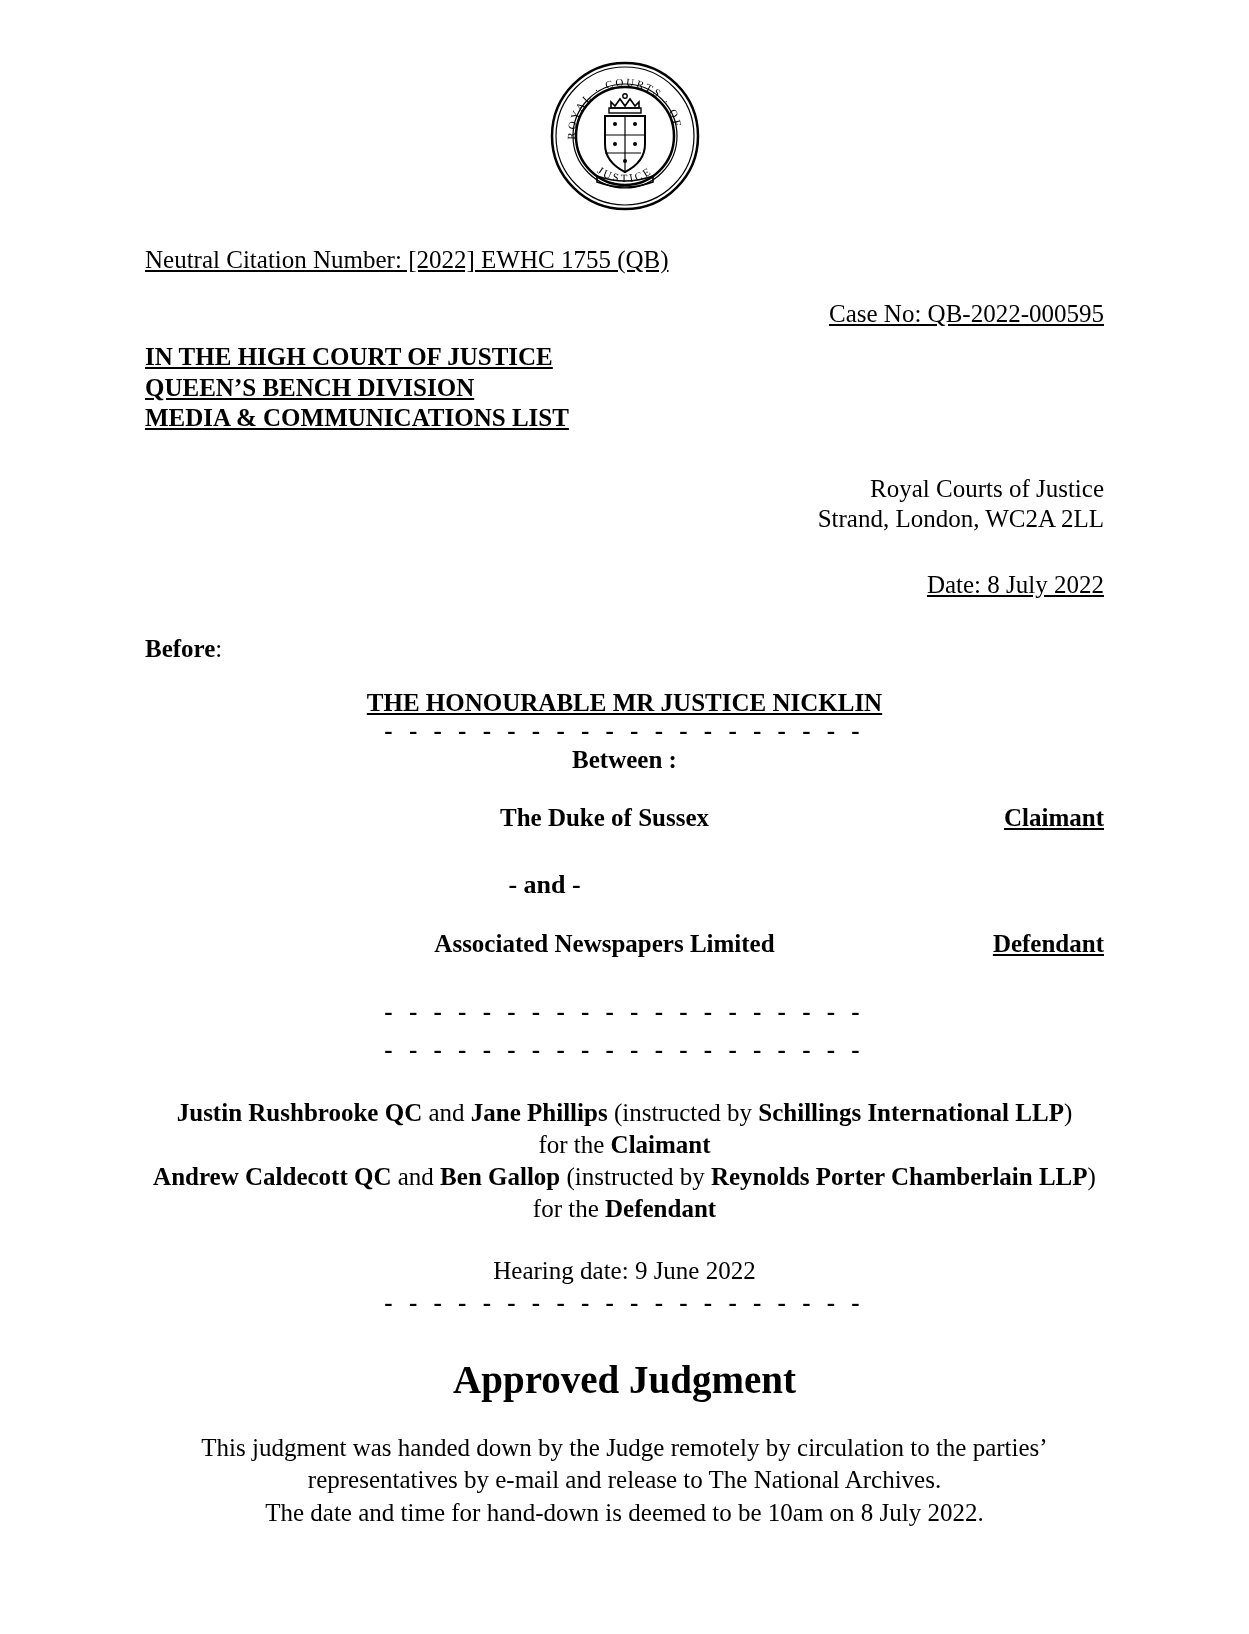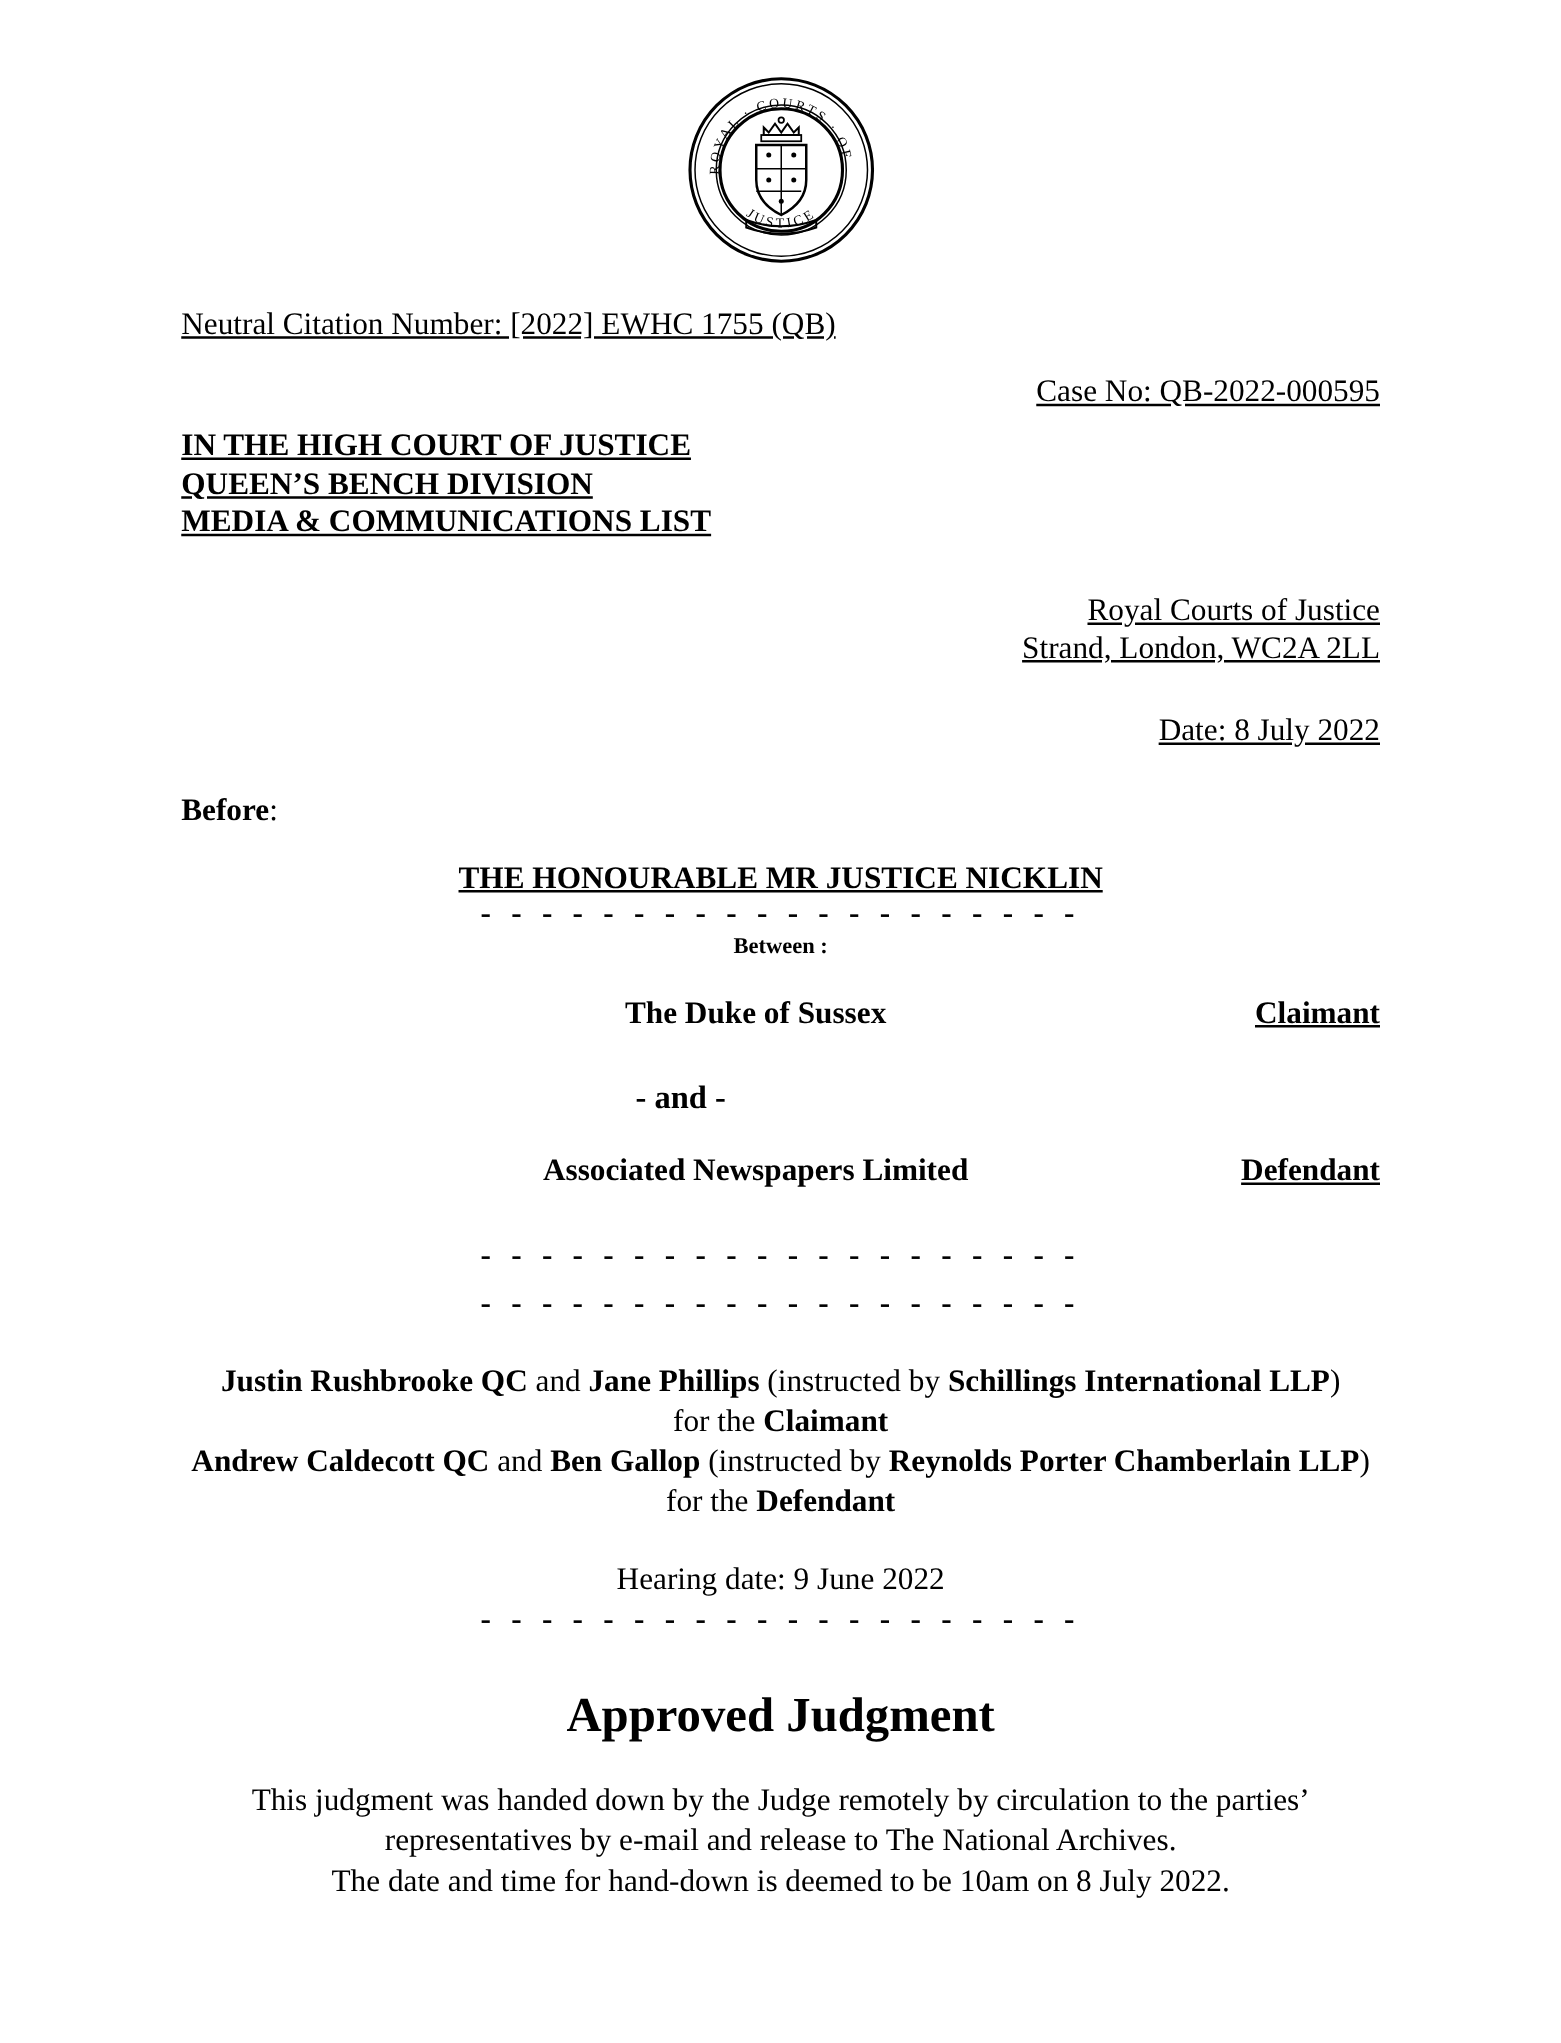--- a/index.html
+++ b/index.html
@@ -57,21 +57,21 @@
     line-height: 1.22;
   }
   .court-block div { text-decoration: underline; width: max-content; }
 
   .rcj {
     margin-top: 40px;
     text-align: right;
     font-size: 25px;
     line-height: 1.22;
   }
-  .rcj div { text-decoration: underline; display: inline-block; text-align: right; }
+  .rcj div { display: inline-block; text-align: right; }
 
   .date-line {
     margin-top: 36px;
     text-align: right;
     font-size: 25px;
   }
   .date-line span { text-decoration: underline; }
 
   .before {
     margin-top: 36px;
@@ -91,21 +91,21 @@
   .dashes {
     text-align: center;
     font-size: 25px;
     letter-spacing: 5px;
     font-weight: bold;
     line-height: 1.1;
   }
   .between {
     margin-top: 2px;
     text-align: center;
-    font-size: 18px;
+    font-size: 25px;
     font-weight: bold;
   }
 
   .party-row {
     display: flex;
     align-items: baseline;
     margin-top: 30px;
   }
   .party-name {
     flex: 1;

